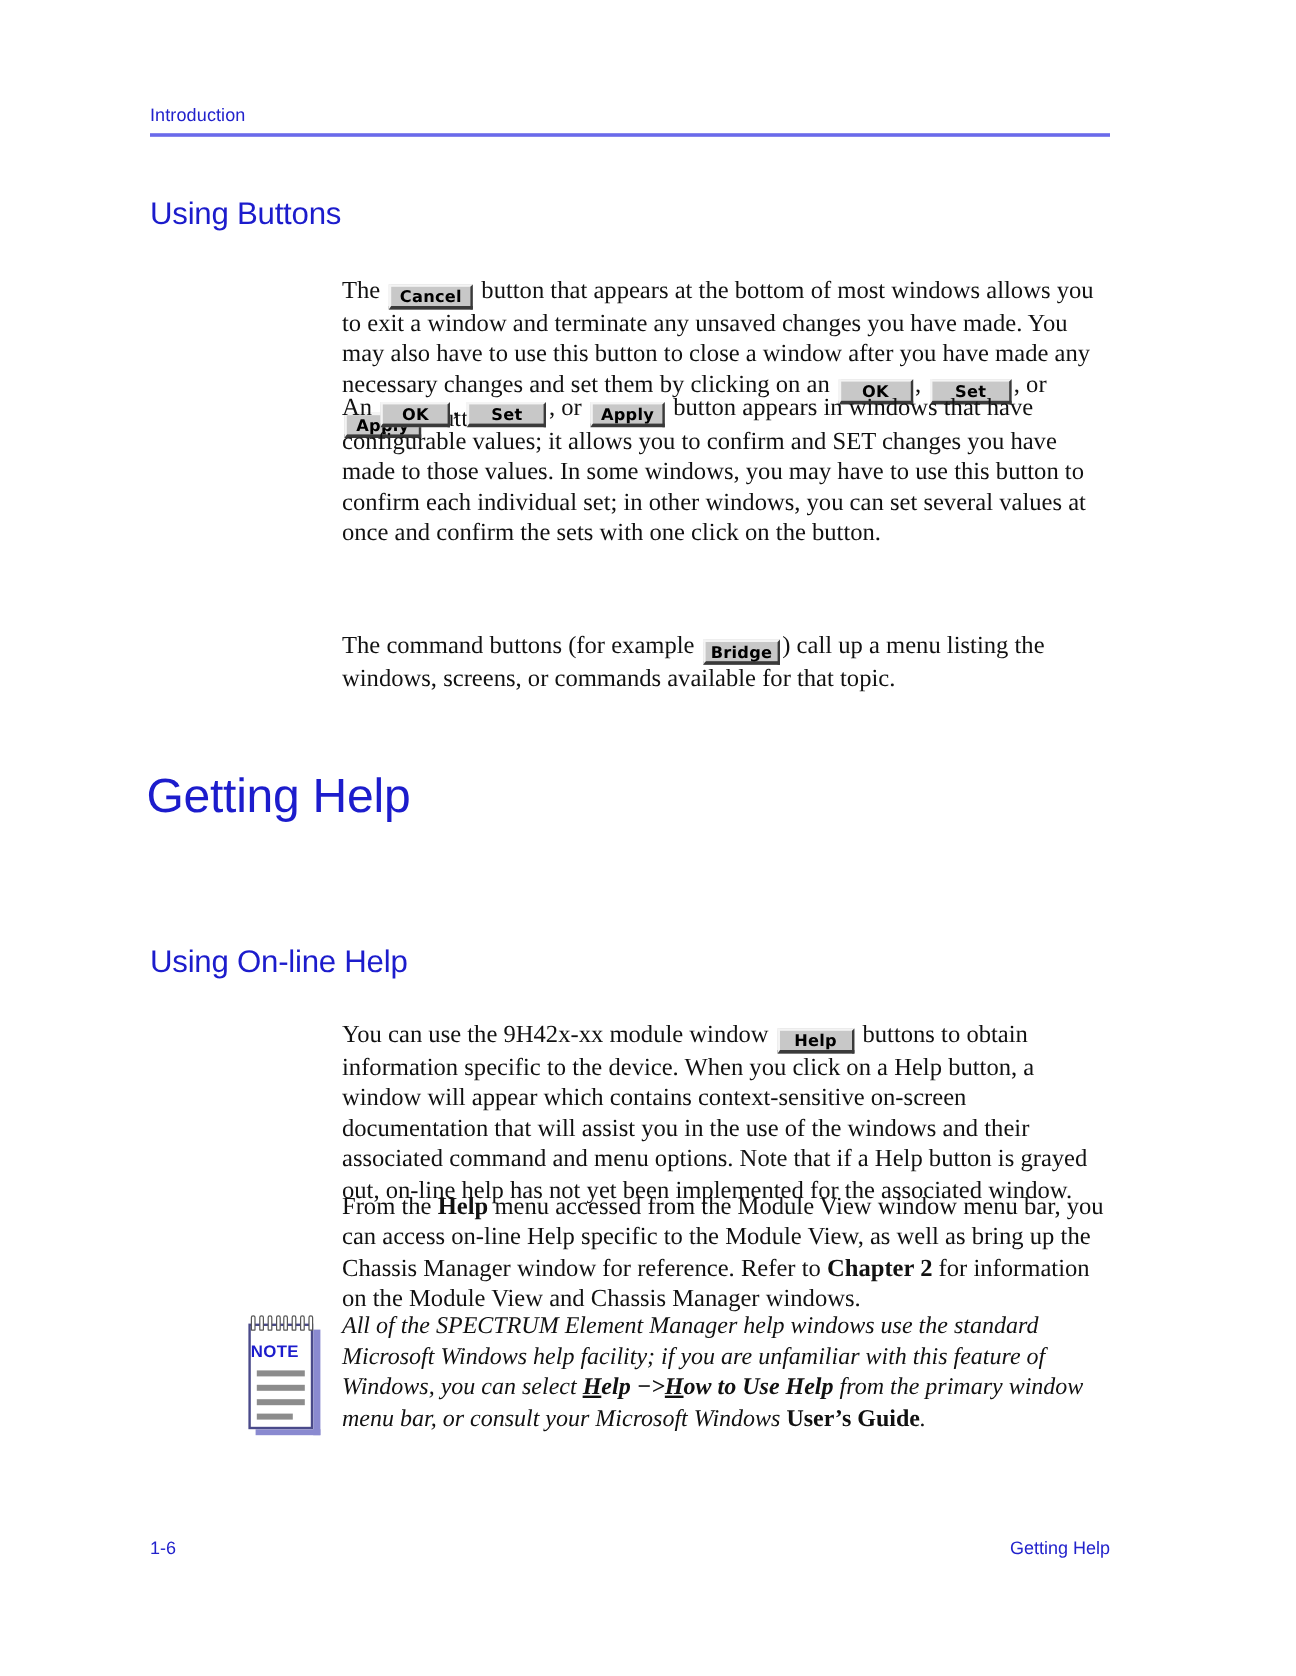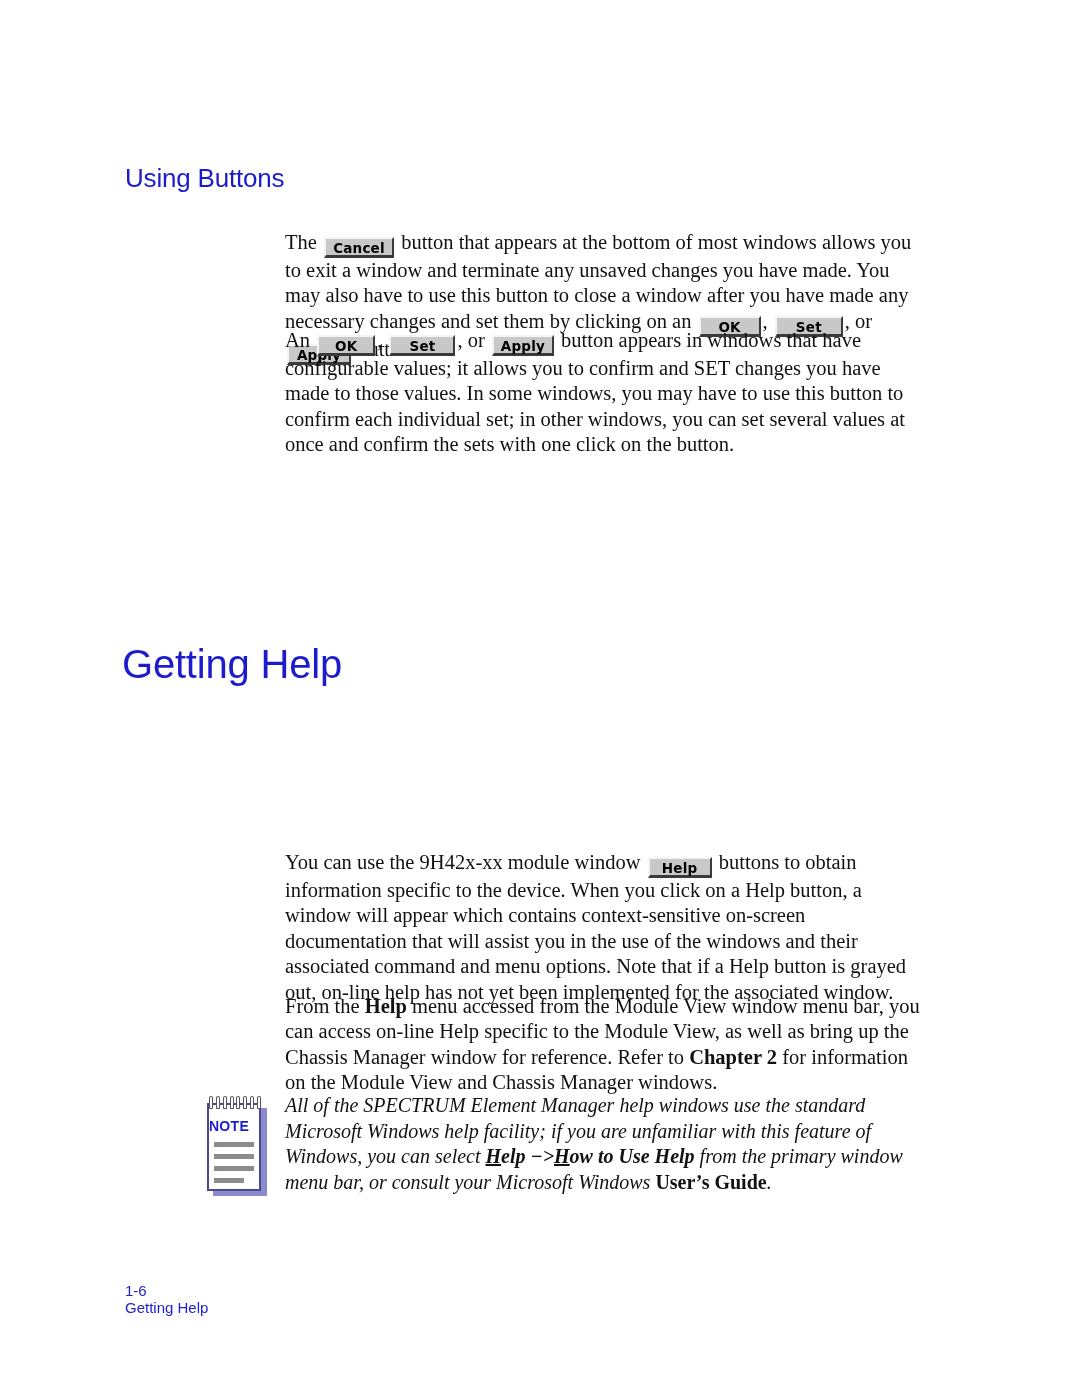--- a/index.html
+++ b/index.html
@@ -230,45 +230,52 @@
   .footer {
     position: absolute;
     left: 125px;
     top: 1282px;
     width: 800px;
     font-family: "Liberation Sans", "DejaVu Sans", sans-serif;
     font-size: 15px;
     color: #2222cc;
     display: flex;
     justify-content: space-between;
-    flex-direction: column;
   }
 </style>
 </head>
 <body>
 
 <div class="page">
 
+  <div class="header">
+    <div class="header-label">Introduction</div>
+    <div class="header-rule"></div>
+  </div>
 
   <h2 class="sub-title h-using-buttons">Using Buttons</h2>
 
   <p class="body-col p1">
     <span>The </span><span class="btn btn-cancel">Cancel</span><span> button that appears at the bottom of most windows allows you to exit a window and terminate any unsaved changes you have made. You may also have to use this button to close a window after you have made any necessary changes and set them by clicking on an </span><span class="btn btn-ok">OK</span><span>, </span><span class="btn btn-set">Set</span><span>, or </span><span class="btn btn-apply">Apply</span><span> button.</span>
   </p>
 
   <p class="body-col p2">
     <span>An </span><span class="btn btn-ok2">OK</span><span>, </span><span class="btn btn-set2">Set</span><span>, or </span><span class="btn btn-apply2">Apply</span><span> button appears in windows that have configurable values; it allows you to confirm and SET changes you have made to those values. In some windows, you may have to use this button to confirm each individual set; in other windows, you can set several values at once and confirm the sets with one click on the button.</span>
   </p>
 
 
+  <p class="body-col p4">
+    <span>The command buttons (for example </span><span class="btn btn-bridge">Bridge</span><span>) call up a menu listing the windows, screens, or commands available for that topic.</span>
+  </p>
 
 
   <h1 class="sec-title h-getting-help">Getting Help</h1>
 
 
+  <h2 class="sub-title h-online-help">Using On-line Help</h2>
 
   <p class="body-col p7">
     <span>You can use the 9H42x-xx module window </span><span class="btn btn-help3">Help</span><span> buttons to obtain information specific to the device. When you click on a Help button, a window will appear which contains context-sensitive on-screen documentation that will assist you in the use of the windows and their associated command and menu options. Note that if a Help button is grayed out, on-line help has not yet been implemented for the associated window.</span>
   </p>
 
   <p class="body-col p8">
     <span>From the </span><b>Help</b><span> menu accessed from the Module View window menu bar, you can access on-line Help specific to the Module View, as well as bring up the Chassis Manager window for reference. Refer to </span><b>Chapter 2</b><span> for information on the Module View and Chassis Manager windows.</span>
   </p>
 
   <div class="note-block">

